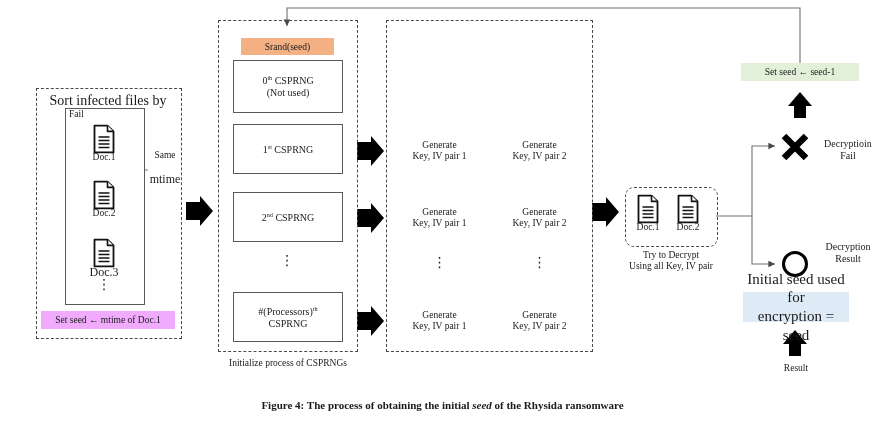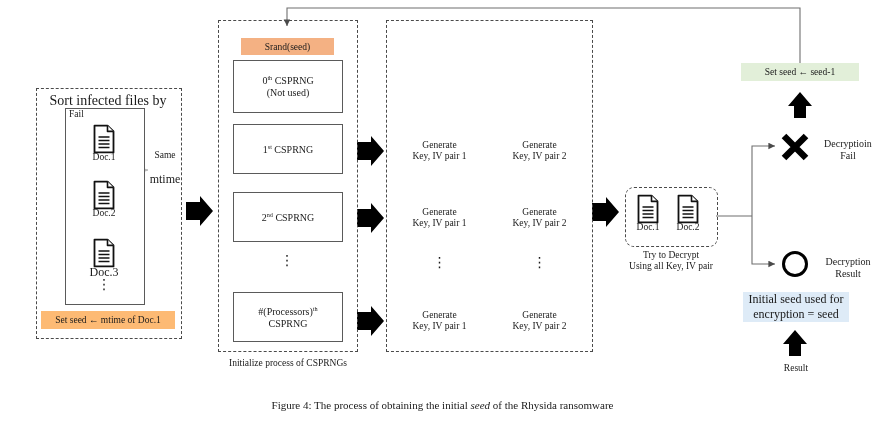--- a/index.html
+++ b/index.html
@@ -13,21 +13,21 @@
   
   .dashgroup{border:1.2px dashed #4a4a4a;background:transparent;}
 
   
   .solidbox{border:1.2px solid #5a5a5a;background:#fff;}
 
   
   .chip{display:flex;align-items:center;justify-content:center;text-align:center;}
 
   .cap{position:absolute;width:885px;text-align:center;
-       font-family:"Liberation Serif","DejaVu Serif",serif;font-weight:normal;}
+       font-family:"Liberation Serif","DejaVu Serif",serif;font-weight:bold;}
   .sublbl{position:absolute;text-align:center;}
   .dots{font-size:13px;letter-spacing:0;line-height:1;text-align:center;}
   sup{font-size:0.62em;vertical-align:super;}
 </style>
 </head>
 <body>
 
 <div class="stage">
 
   <svg class="abs" style="left:0;top:0;" width="885" height="390">
@@ -131,21 +131,21 @@
       </g>
     </svg>
   </div>
   <div class="abs t" style="left:84px;top:266px;width:40px;text-align:center;font-size:12px;">Doc.3</div>
 
   <div class="abs dots" style="left:84px;top:278px;width:40px;font-size:14px;">⋮</div>
 
   <div class="abs t" style="left:148px;top:150px;width:34px;text-align:center;font-size:9.5px;">Same</div>
   <div class="abs t" style="left:148px;top:173px;width:34px;text-align:center;font-size:12px;">mtime</div>
 
-  <div class="abs chip" style="left:41px;top:311px;width:134px;height:18px;background:#fdba74;font-size:9.5px;">Set seed ← mtime of Doc.1</div>
+  <div class="abs chip" style="left:41px;top:311px;width:134px;height:18px;background:#f0abfc;font-size:9.5px;">Set seed ← mtime of Doc.1</div>
 
   <div class="abs dashgroup" style="left:218px;top:20px;width:138px;height:330px;"></div>
 
   <div class="abs chip" style="left:241px;top:32px;width:93px;height:17px;background:#F4B183;font-size:9.5px;margin-top:6px;">Srand(seed)</div>
 
   <div class="abs solidbox ctr" style="left:233px;top:60px;width:108px;height:51px;">
     <div class="t" style="font-size:10px;">
       <span>0</span><sup>th</sup><span> CSPRNG</span>
       <br>
       <span>(Not used)</span>
@@ -242,28 +242,28 @@
   <div class="abs t" style="left:812px;top:138px;width:72px;text-align:center;font-size:10px;">
     <div>Decryptioin</div>
     <div>Fail</div>
   </div>
 
   <div class="abs t" style="left:617px;top:250px;width:108px;text-align:center;font-size:9.5px;">
     <div>Try to Decrypt</div>
     <div>Using all Key, IV pair</div>
   </div>
 
-  <div class="abs t" style="left:812px;top:256px;width:72px;text-align:center;font-size:10px;">
+  <div class="abs t" style="left:812px;top:241px;width:72px;text-align:center;font-size:10px;">
     <div>Decryption</div>
     <div>Result</div>
   </div>
 
   <div class="abs chip" style="left:741px;top:63px;width:118px;height:18px;background:#E2EFD9;font-size:9.5px;">Set seed ← seed-1</div>
 
-  <div class="abs chip" style="left:743px;top:292px;width:106px;height:30px;background:#DEEBF7;font-size:12px;
+  <div class="abs chip" style="left:743px;top:292px;width:106px;height:30px;background:#DEEBF7;font-size:15px;
               flex-direction:column;line-height:1.25;">
     <div>Initial seed used for</div>
     <div>encryption = seed</div>
   </div>
 
   <div class="abs t" style="left:756px;top:363px;width:80px;text-align:center;font-size:9.5px;">Result</div>
 
   <div class="cap" style="left:0;top:399px;font-size:11px;">
     <span>Figure 4: The process of obtaining the initial </span><em>seed</em><span> of the Rhysida ransomware</span>
   </div>

